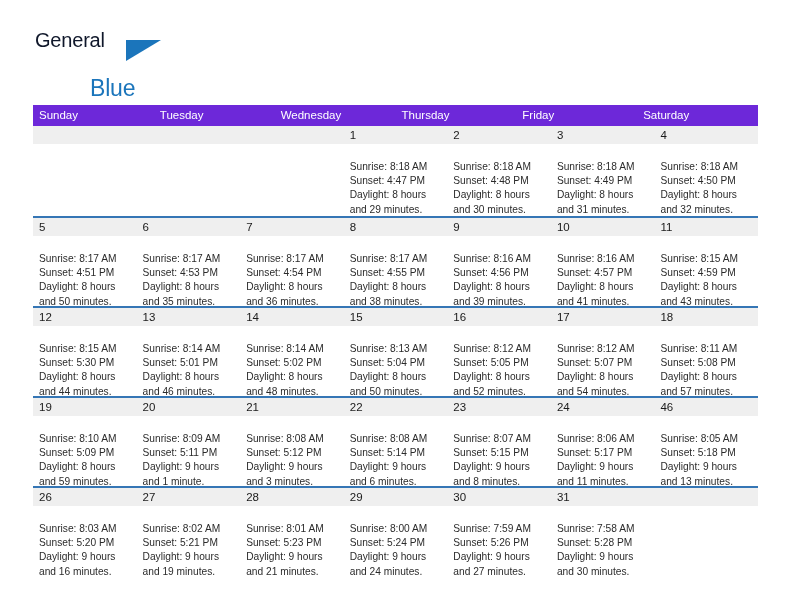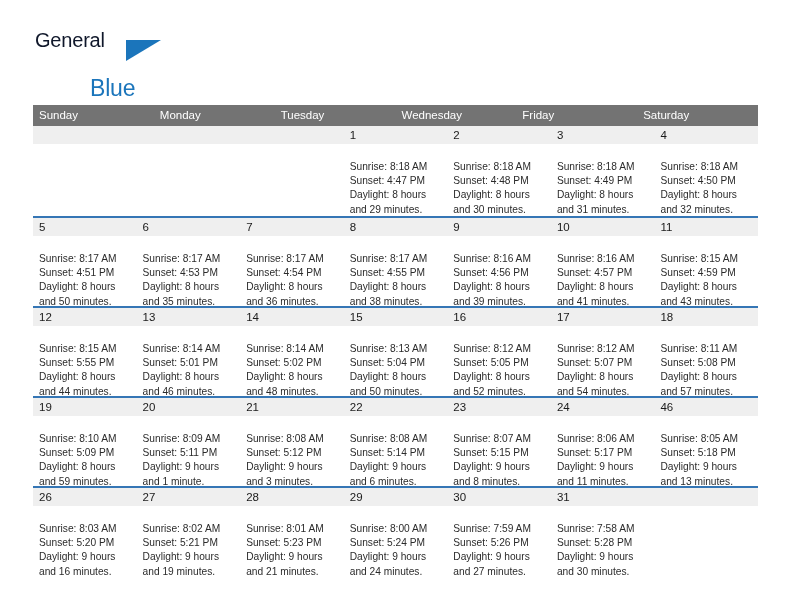--- a/index.html
+++ b/index.html
@@ -90,21 +90,21 @@
   
   .calendar {
     position: absolute;
     left: 33px;
     top: 105px;
     width: 725px;
   }
 
   .weekday-row {
     display: flex;
-    background: #737373;
+    background: #6d28d9;
     height: 21px;
   }
   .weekday {
     flex: 1 1 0;
     color: #ffffff;
     font-size: 11.5px;
     line-height: 21px;
     padding-left: 6px;
     box-sizing: border-box;
     white-space: nowrap;
@@ -163,23 +163,23 @@
       <span class="brand-triangle"></span>
       <span class="brand-blue">Blue</span>
     </div>
 
 
   </div>
 
   <div class="calendar">
     <div class="weekday-row" id="weekday-row">
         <div class="weekday">Sunday</div>
-        <div class="weekday">Monday</div>
         <div class="weekday">Tuesday</div>
         <div class="weekday">Wednesday</div>
+        <div class="weekday">Thursday</div>
         <div class="weekday">Friday</div>
         <div class="weekday">Saturday</div>
       </div>
     <div id="weeks-container">
         <div class="week-row first">
           <div class="day-cell empty">
             <div class="day-number-band"></div>
           </div>
           <div class="day-cell empty">
             <div class="day-number-band"></div>
@@ -287,21 +287,21 @@
               <div>Daylight: 8 hours</div>
               <div>and 43 minutes.</div>
             </div>
           </div>
         </div>
         <div class="week-row">
           <div class="day-cell">
             <div class="day-number-band">12</div>
             <div class="day-info">
               <div>Sunrise: 8:15 AM</div>
-              <div>Sunset: 5:55 PM</div>
+              <div>Sunset: 5:30 PM</div>
               <div>Daylight: 8 hours</div>
               <div>and 44 minutes.</div>
             </div>
           </div>
           <div class="day-cell">
             <div class="day-number-band">13</div>
             <div class="day-info">
               <div>Sunrise: 8:14 AM</div>
               <div>Sunset: 5:01 PM</div>
               <div>Daylight: 8 hours</div>

